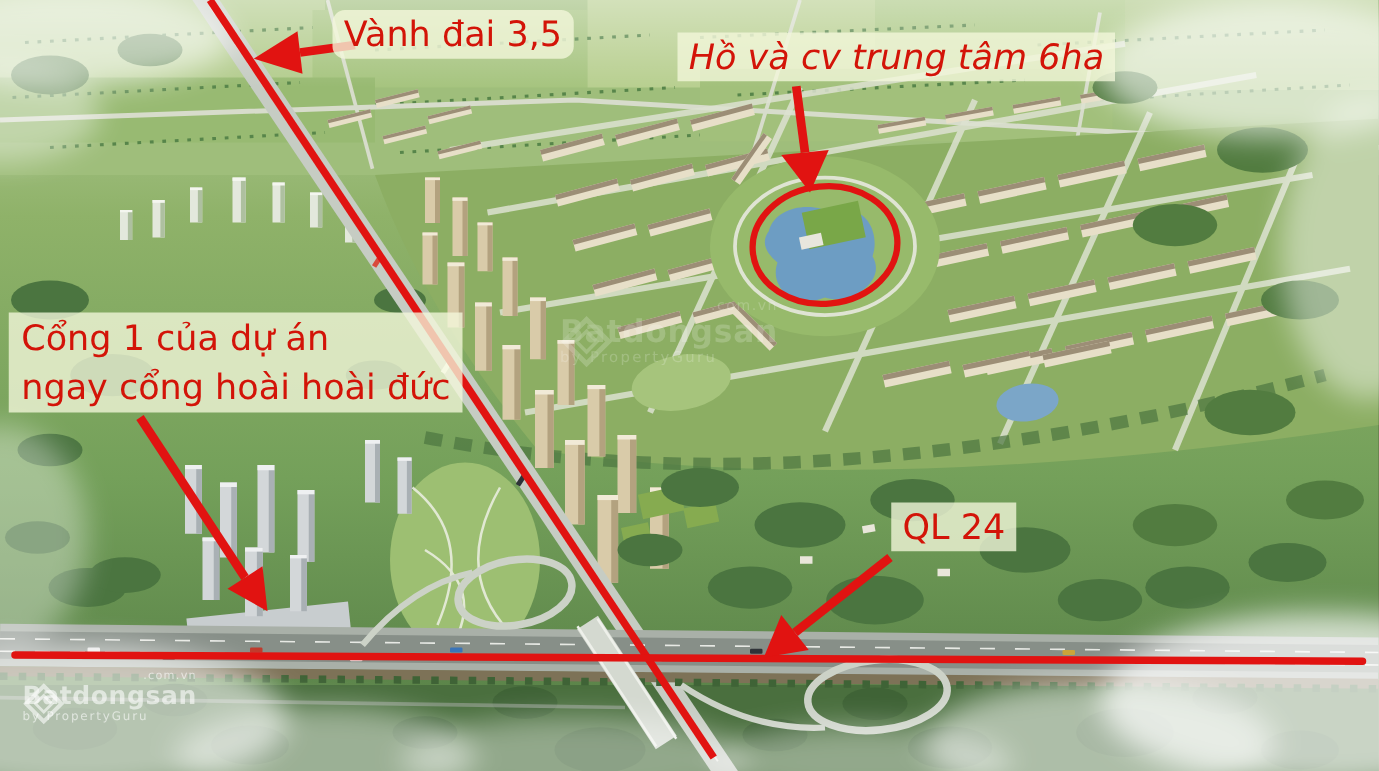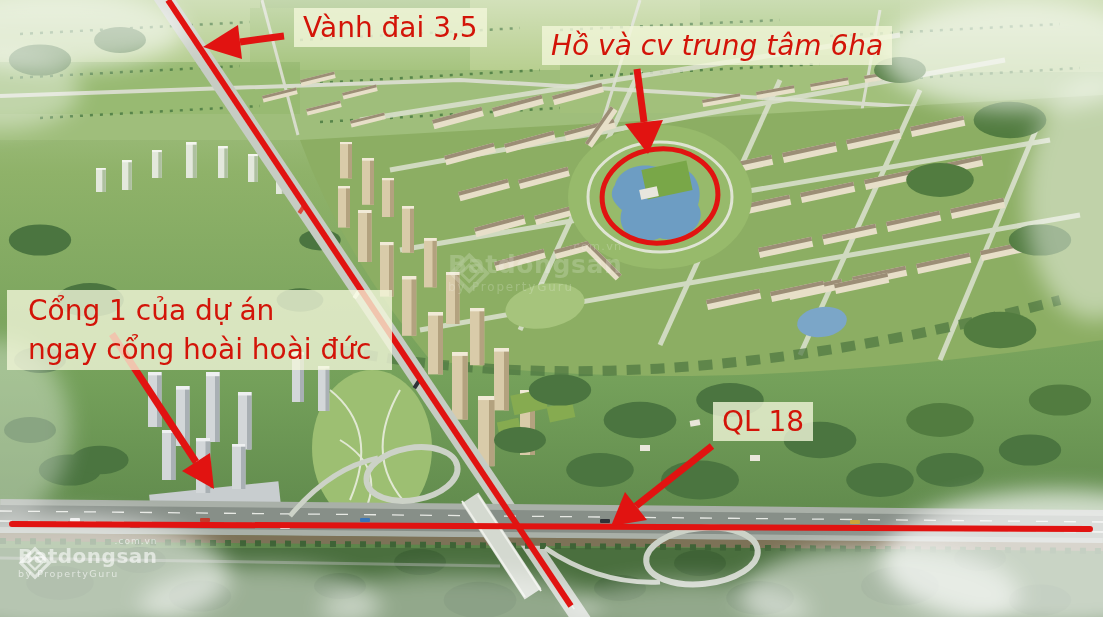--- a/index.html
+++ b/index.html
@@ -17,23 +17,23 @@
   .overlay ellipse{stroke:var(--accent,#e11311);stroke-width:5;fill:none;}
   .overlay polygon{fill:var(--accent,#e11311);}
   
   .label{
     position:absolute;
     background:var(--label-bg,rgba(243,247,219,0.78));
     color:var(--label-text,#d31408);
     font-size:28px;line-height:35px;
     padding:2px 9px;white-space:nowrap;
   }
-  #lbl-vanh{left:294px;top:8px;}
+  #lbl-vanh{left:266px;top:8px;border-radius:10px;}
   #lbl-ho{left:542px;top:26px;font-style:italic;}
-  #lbl-cong{left:7px;top:250px;line-height:39px;padding:1px 21px;margin-top:40px;}
+  #lbl-cong{left:7px;top:250px;line-height:39px;padding:1px 10px;}
   #lbl-ql{left:713px;top:402px;}
   
   .wm{position:absolute;color:var(--watermark,rgba(255,255,255,0.58));display:flex;align-items:center;gap:7px;}
   .wm .txt{position:relative;line-height:1;}
   .wm .domain{position:absolute;top:-9px;right:0;font-size:9px;letter-spacing:1px;}
   .wm .brand{font-size:20px;font-weight:bold;letter-spacing:.5px;}
   .wm .byline{font-size:9.5px;letter-spacing:1.5px;margin-top:3px;}
   #wm-corner{left:18px;top:546px;}
   #wm-center{left:448px;top:252px;opacity:.34;transform:scale(1.25);transform-origin:left top;}
 </style>
@@ -384,21 +384,21 @@
     <span>Vành đai 3,5</span>
   </div>
   <div class="label" id="lbl-ho">
     <span>Hồ và cv trung tâm 6ha</span>
   </div>
   <div class="label" id="lbl-cong">
     <div>Cổng 1 của dự án</div>
     <div>ngay cổng hoài hoài đức</div>
   </div>
   <div class="label" id="lbl-ql">
-    <span>QL 18</span>
+    <span>QL 24</span>
   </div>
 
   <div class="wm" id="wm-corner">
     <svg width="34" height="34" viewBox="0 0 36 36">
       <path d="M18 3 L33 18 L18 33 L3 18 Z" fill="none" stroke="currentColor" stroke-width="3.4"></path>
       <path d="M18 11 L25 18 L18 25 L11 18 Z" fill="none" stroke="currentColor" stroke-width="2.4"></path>
     </svg>
     <div class="txt">
       <span class="domain">.com.vn</span>
       <div class="brand">Batdongsan</div>

